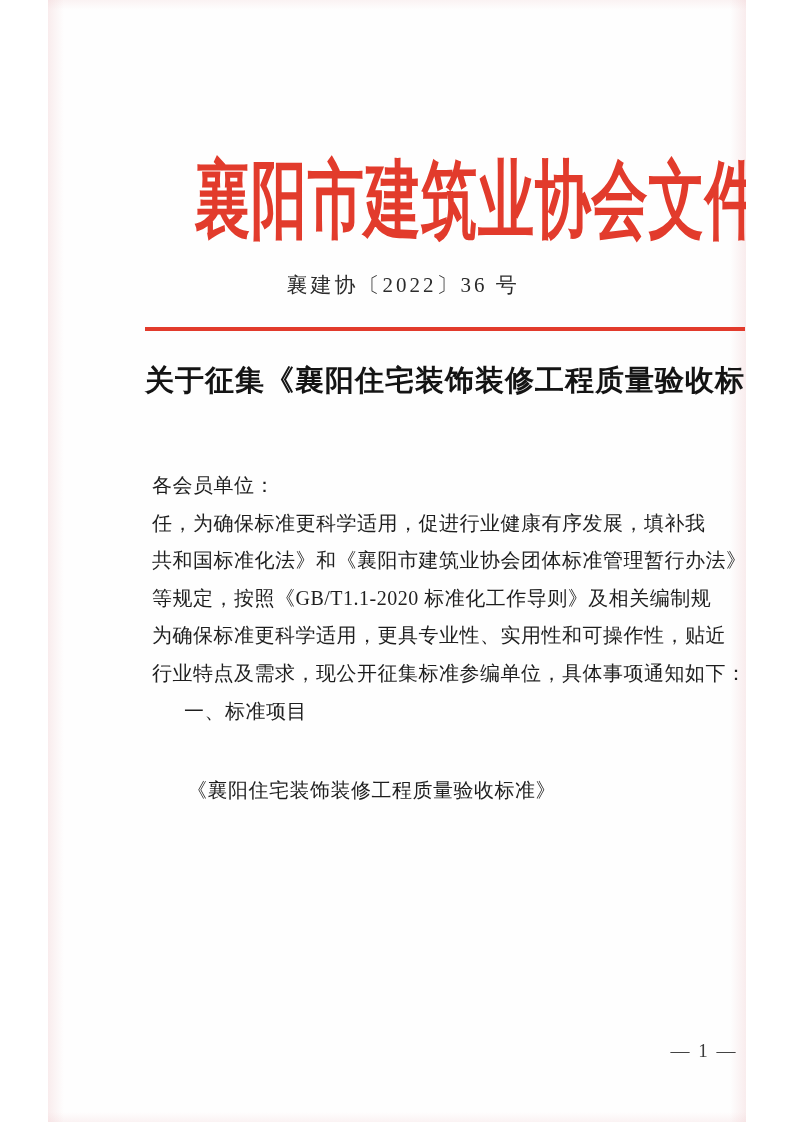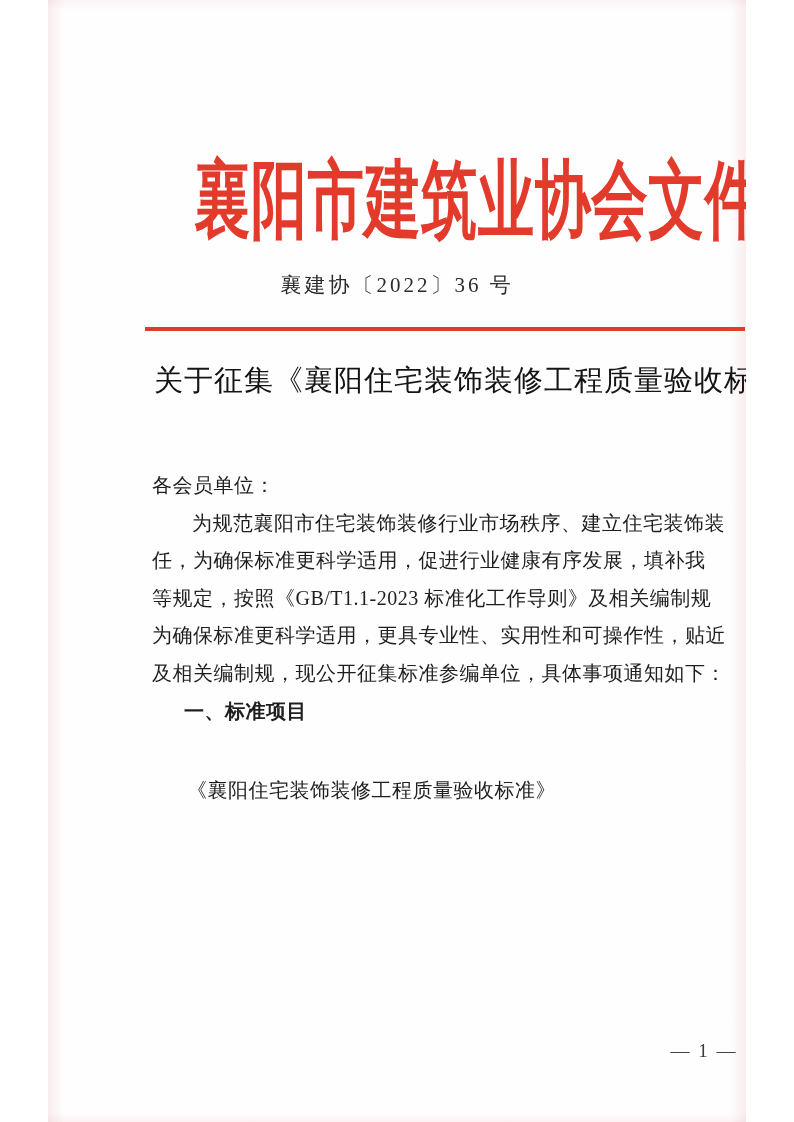--- a/index.html
+++ b/index.html
@@ -40,65 +40,65 @@
     letter-spacing: 1px;
     transform: scaleX(0.66);
     transform-origin: 50% 50%;
     line-height: 104px;
   }
 
   
   .doc-number {
     position: absolute;
     top: 271px;
-    left: 0;
+    left: 6px;
     width: 100%;
     text-align: center;
     font-size: 21px;
     letter-spacing: 3px;
     color: #2b2b2b;
   }
 
   
   .red-line {
     position: absolute;
     top: 327px;
     left: 97px;
     width: 600px;
     height: 4px;
   }
 
   
   .notice-title {
     position: absolute;
     top: 361px;
-    left: 86px;
+    left: 77px;
     width: 640px;
     text-align: center;
     font-size: 29px;
-    font-weight: normal;
+    font-weight: bold;
     line-height: 39px;
     letter-spacing: 1px;
     color: #141414;
   }
 
   
   .body-lines {
     position: absolute;
     top: 467px;
     left: 104px;
     width: 614px;
     font-size: 20px;
     line-height: 37.6px;
     color: #1e1e1e;
     letter-spacing: 0.5px;
   }
   .bline { white-space: nowrap; }
   .bline.indent  { text-indent: 2em; }
-  .bline.heading { font-weight: bold; text-indent: 1.6em; }
+  .bline.heading { font-weight: normal; text-indent: 1.6em; }
   .bline.book    { text-indent: 1.75em; margin-top: 42px; }
 
   
   .page-number {
     position: absolute;
     top: 1040px;
     left: 594px;
     width: 124px;
     text-align: center;
     font-size: 19px;
@@ -118,24 +118,24 @@
   <div class="doc-number">襄建协〔2022〕36 号</div>
 
   <div class="red-line" style="background-color: rgb(226, 59, 44);"></div>
 
   <div class="notice-title">
       <div class="title-line">关于征集《襄阳住宅装饰装修工程质量验收标</div>
     </div>
 
   <div class="body-lines">
       <div class="bline salutation">各会员单位：</div>
-      <div class="bline indent">为规范襄阳市住宅装饰装修行业市场秩序、建立住宅装饰装</div>
       <div class="bline flush">任，为确保标准更科学适用，促进行业健康有序发展，填补我</div>
-      <div class="bline flush">等规定，按照《GB/T1.1-2023 标准化工作导则》及相关编制规</div>
+      <div class="bline flush">共和国标准化法》和《襄阳市建筑业协会团体标准管理暂行办法》</div>
+      <div class="bline flush">等规定，按照《GB/T1.1-2020 标准化工作导则》及相关编制规</div>
       <div class="bline flush">为确保标准更科学适用，更具专业性、实用性和可操作性，贴近</div>
-      <div class="bline flush">及相关编制规，现公开征集标准参编单位，具体事项通知如下：</div>
+      <div class="bline flush">行业特点及需求，现公开征集标准参编单位，具体事项通知如下：</div>
       <div class="bline heading">一、标准项目</div>
       <div class="bline book">《襄阳住宅装饰装修工程质量验收标准》</div>
     </div>
 
   <div class="page-number">— 1 —</div>
 
 </div>
 
 </body></html>

